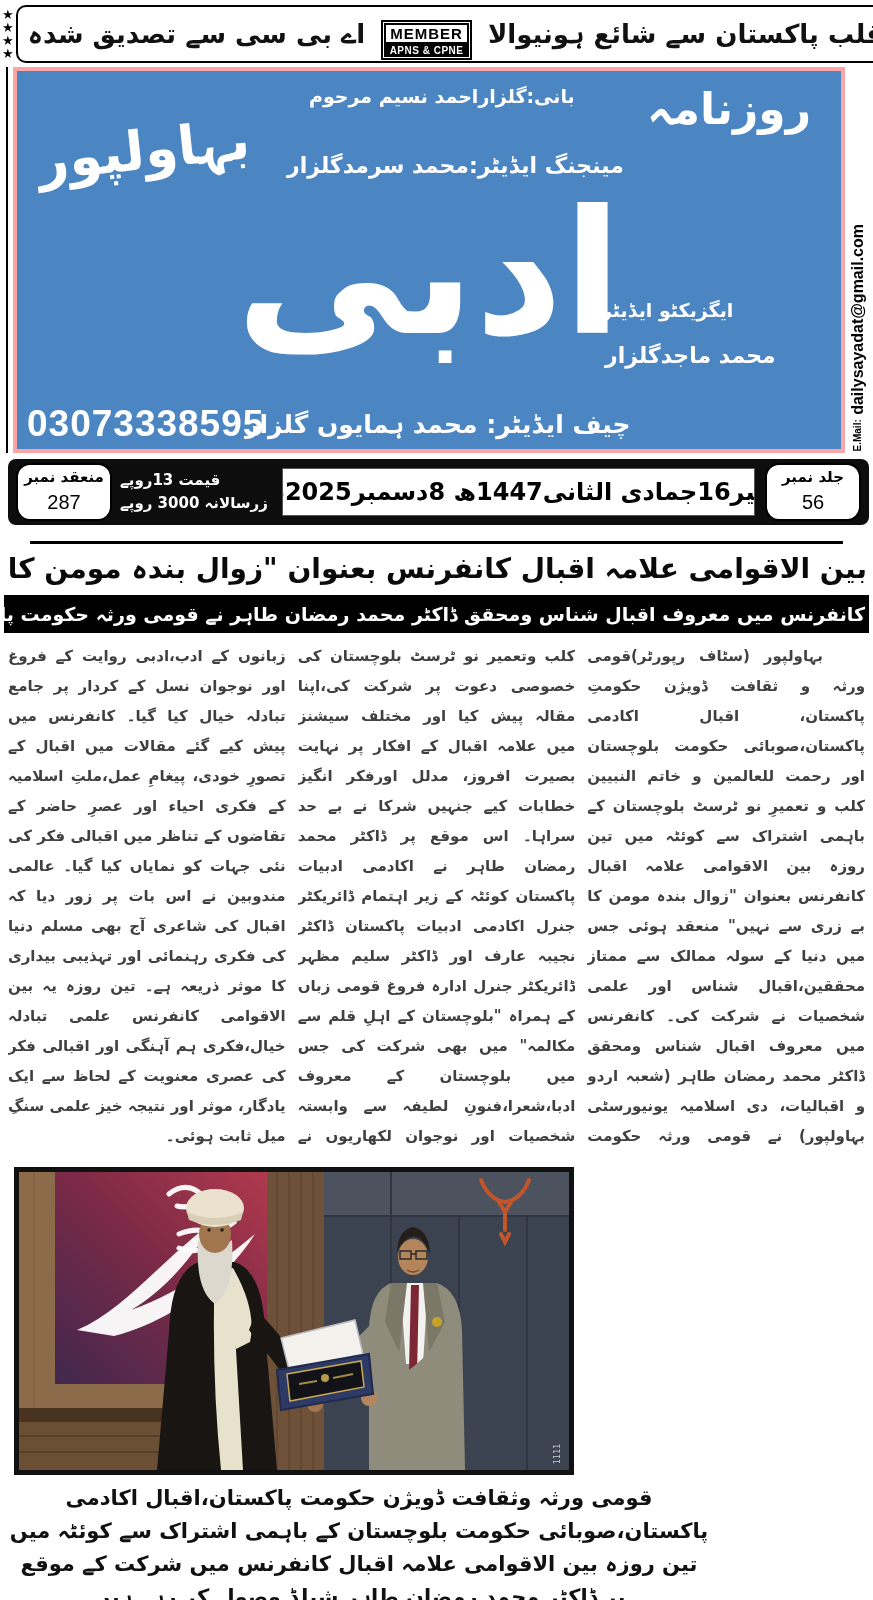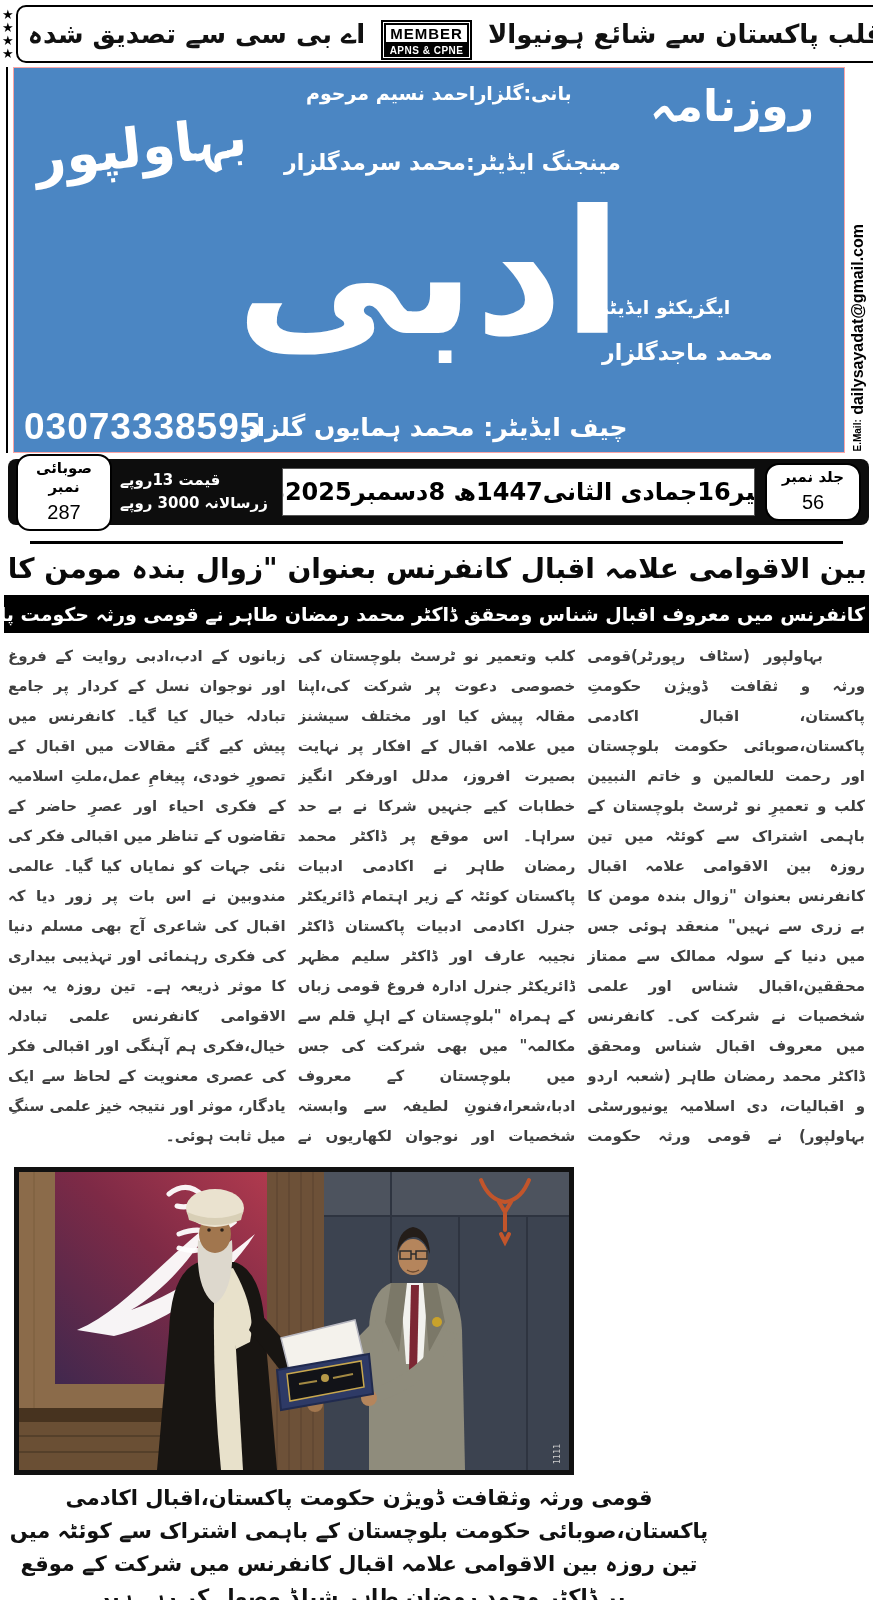--- a/index.html
+++ b/index.html
@@ -14,21 +14,21 @@
                display:flex; align-items:center; justify-content:center; gap:16px; direction:rtl; }
   .strip-text { font-size:26px; font-weight:bold; color:#111; white-space:nowrap; }
   .member { direction:ltr; border:2px solid #000; padding:1px; text-align:center; background:#fff;margin-top:12px; }
   .member .m1 { border:2px solid #000; font-family:"Liberation Sans", sans-serif; font-weight:bold;
                 font-size:15px; letter-spacing:1px; padding:0 4px; color:#000; }
   .member .m2 { background:#000; color:#fff; font-family:"Liberation Sans", sans-serif; font-weight:bold;
                 font-size:10px; padding:1px 3px; letter-spacing:.5px; }
 
   
   .masthead-row { display:flex; height:386px; margin:4px 2px 0 6px; border-left:2px solid #000; padding-left:5px; }
-  .masthead { position:relative; flex:1; background:#4b86c3; border:1px solid #fca5a5; overflow:hidden; }
+  .masthead { position:relative; flex:1; background:#4b86c3; border:4px solid #fca5a5; overflow:hidden; }
   .mh-white { color:#fff; position:absolute; font-weight:bold; }
   .mh-daily   { top:12px; right:30px; font-size:44px; }
   .mh-founder { top:14px; left:292px; font-size:19px; }
   .mh-managing{ top:82px; left:270px; font-size:22px; }
   .mh-city    { top:48px; left:20px; font-size:54px; transform:rotate(-6deg); }
   .mh-title   { position:absolute; inset:0; display:flex; align-items:center; justify-content:center;
                 padding-top:26px; color:#fff; font-size:172px; font-weight:bold; }
   .mh-exec-label { top:228px; left:584px; font-size:19px; }
   .mh-exec-name  { top:272px; left:588px; font-size:22px; }
   .mh-phone   { bottom:4px; left:10px; font-size:37px; font-family:"Liberation Sans", sans-serif; letter-spacing:1px; }
@@ -114,21 +114,21 @@
     <div class="num-box">
       <div class="nb-label">جلد نمبر</div>
       <div class="nb-value">56</div>
     </div>
     <div class="date-box">پیر16جمادی الثانی1447ھ 8دسمبر2025ء</div>
     <div class="price">
       <div>قیمت 13روپے</div>
       <div>زرسالانہ 3000 روپے</div>
     </div>
     <div class="num-box">
-      <div class="nb-label">صوبائی نمبر</div>
+      <div class="nb-label">منعقد نمبر</div>
       <div class="nb-value">287</div>
     </div>
   </div>
 
   <div class="headline-rule"></div>
   <div class="headline">بین الاقوامی علامہ اقبال کانفرنس بعنوان "زوال بندہ مومن کا بے زری سے نہیں" کا انعقاد</div>
   <div class="subheadline">کانفرنس میں معروف اقبال شناس ومحقق ڈاکٹر محمد رمضان طاہر نے قومی ورثہ حکومت پاکستان کی خصوصی دعوت پر شرکت کی</div>
 
   <div class="columns">
     <div class="col first">بہاولپور (سٹاف رپورٹر)قومی ورثہ و ثقافت ڈویژن حکومتِ پاکستان، اقبال اکادمی پاکستان،صوبائی حکومت بلوچستان اور رحمت للعالمین و خاتم النبیین کلب و تعمیرِ نو ٹرسٹ بلوچستان کے باہمی اشتراک سے کوئٹہ میں تین روزہ بین الاقوامی علامہ اقبال کانفرنس بعنوان "زوال بندہ مومن کا بے زری سے نہیں" منعقد ہوئی جس میں دنیا کے سولہ ممالک سے ممتاز محققین،اقبال شناس اور علمی شخصیات نے شرکت کی۔ کانفرنس میں معروف اقبال شناس ومحقق ڈاکٹر محمد رمضان طاہر (شعبہ اردو و اقبالیات، دی اسلامیہ یونیورسٹی بہاولپور) نے قومی ورثہ حکومت پاکستان اور رحمۃ للعالمین و خاتم النبیین</div>

